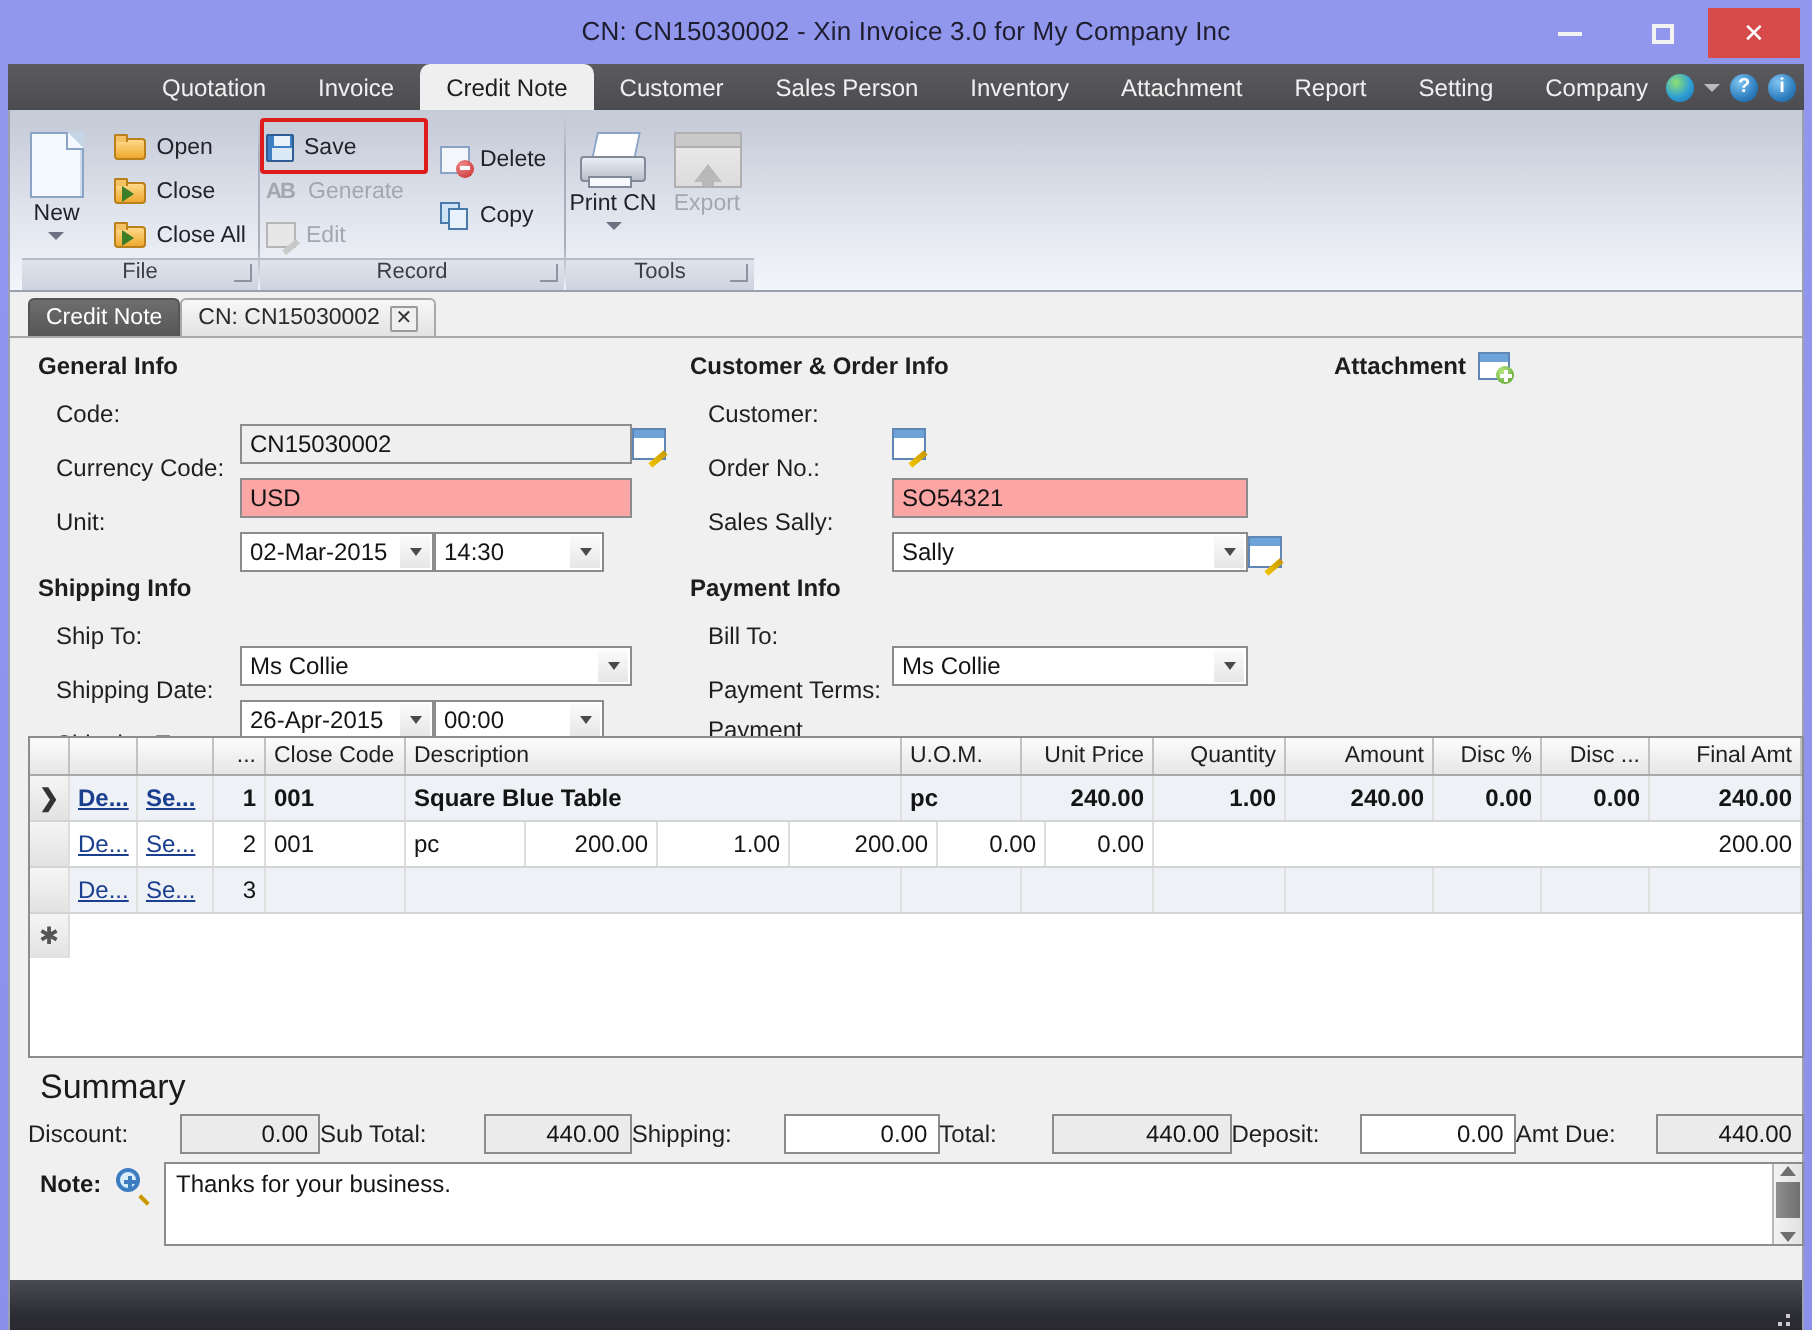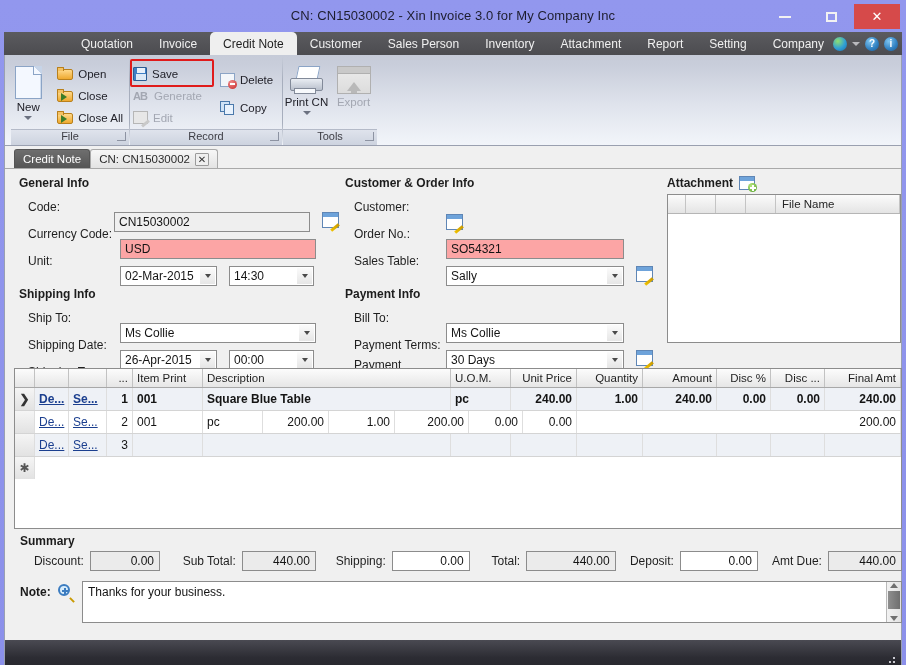--- a/index.html
+++ b/index.html
@@ -182,21 +182,21 @@
   .sec-title { font-size: 12px; font-weight: bold; color: #1d1d1d; margin-bottom: 5px; }
 
   .col-gen { position: absolute; left: 14px; top: 7px; width: 320px; }
   .col-cust { position: absolute; left: 340px; top: 7px; width: 320px; }
   .col-att { position: absolute; left: 662px; top: 7px; width: 234px; }
   .col-ship { position: absolute; left: 14px; top: 118px; width: 320px; }
   .col-pay { position: absolute; left: 340px; top: 118px; width: 320px; }
 
   .frow { display: flex; align-items: center; height: 24px; margin-bottom: 3px; }
   .flabel { width: 101px; font-size: 12px; color: #1f1f1f; padding-left: 9px; }
-  .fctl { display: flex; gap: 12px; margin-top: 30px; }
+  .fctl { display: flex; align-items: center; gap: 0; margin-top: 30px; }
 
   .tbox {
     height: 20px; border: 1px solid #8c8c8c; background: #fca5a5;
     font-size: 12px; color: #141414; padding: 0 4px; display: flex; align-items: center;
   }
   .tbox.ro { background: #efefef; }
   .combo {
     height: 20px; border: 1px solid #8c8c8c; background: #fff;
     font-size: 12px; color: #141414; padding: 0 0 0 4px; display: flex; align-items: center;
     position: relative;
@@ -248,23 +248,23 @@
   .grid-row .num { justify-content: flex-end; }
   .gc.link { color: #1b3f8f; text-decoration: underline; }
   .gc.rowmark { justify-content: center; color: #333; font-weight: bold; background: linear-gradient(180deg,#f5f5f5,#e2e2e2); }
   .gc.rowblank { background: linear-gradient(180deg,#f5f5f5,#e2e2e2); }
   .newrow { display: flex; height: 22px; }
   .newrow .star { width: 20px; display:flex; align-items:center; justify-content:center;
     background: linear-gradient(180deg,#f5f5f5,#e2e2e2); border-right:1px solid #dedede; color:#555; font-size:12px; }
 
   
   .summary { position: absolute; left: 9px; top: 365px; width: 888px; }
-  .sum-title { font-size: 12px; font-weight: bold; padding-left: 6px; margin-bottom: 2px; }
+  .sum-title { font-size: 17px; font-weight: normal; padding-left: 6px; margin-bottom: 2px; }
   .sum-row { display: flex; align-items: center; height: 21px; }
-  .sum-lbl { font-size: 12px; color: #1f1f1f; text-align: right; padding-right: 6px; }
+  .sum-lbl { font-size: 12px; color: #1f1f1f; padding-right: 6px; }
   .sum-val {
     height: 20px; border: 1px solid #8c8c8c; font-size: 12px; color: #141414;
     display: flex; align-items: center; justify-content: flex-end; padding-right: 5px;
   }
   .sum-val.ro { background: #ebebeb; }
   .sum-val.rw { background: #fff; }
 
   .note-wrap { position: absolute; left: 9px; top: 412px; width: 888px; display: flex; align-items: flex-start; }
   .note-lbl { width: 44px; font-size: 12px; font-weight: bold; padding-top: 4px; padding-left: 6px; }
   .note-zoom { width: 16px; height: 16px; margin-top: 3px; margin-right: 8px; position: relative; flex:none; }
@@ -502,48 +502,39 @@
             <span class="editpad"></span>
           </div>
         </div>
         <div class="frow">
           <div class="flabel">Order No.:</div>
           <div class="fctl">
             <div class="tbox" style="width:178px">SO54321</div>
           </div>
         </div>
         <div class="frow">
-          <div class="flabel">Sales Table:</div>
+          <div class="flabel">Sales Sally:</div>
           <div class="fctl">
             <div class="combo" style="width:178px">
               <span>Sally</span>
               <span class="cbtn">
                   <i></i>
                 </span>
             </div>
             <span class="editpad"></span>
           </div>
         </div>
       </div>
 
       <div class="col-att">
         <div class="att-head">
           <span class="sec-title" style="margin:0">Attachment</span>
           <span class="att-add">
               <span class="plus"></span>
             </span>
-        </div>
-        <div class="att-box">
-          <div class="att-hdr">
-            <div style="width:18px"></div>
-            <div style="width:30px"></div>
-            <div style="width:30px"></div>
-            <div style="width:30px"></div>
-            <div style="flex:1">File Name</div>
-          </div>
         </div>
       </div>
 
       <div class="col-ship">
         <div class="sec-title">Shipping Info</div>
         <div class="frow">
           <div class="flabel">Ship To:</div>
           <div class="fctl">
             <div class="combo" style="width:196px">
               <span>Ms Collie</span>
@@ -586,45 +577,36 @@
             <div class="combo" style="width:178px">
               <span>Ms Collie</span>
               <span class="cbtn">
                   <i></i>
                 </span>
             </div>
           </div>
         </div>
         <div class="frow">
           <div class="flabel">Payment Terms:</div>
-          <div class="fctl">
-            <div class="combo" style="width:178px">
-              <span>30 Days</span>
-              <span class="cbtn">
-                  <i></i>
-                </span>
-            </div>
-            <span class="editpad"></span>
-          </div>
         </div>
         <div class="frow">
           <div class="flabel">Payment Method:</div>
           <div class="fctl">
             <div class="tbox" style="width:178px">Cheque</div>
           </div>
         </div>
       </div>
 
       <div class="grid-wrap">
         <div class="grid-hdr">
           <div class="gh" style="width:20px"></div>
           <div class="gh" style="width:34px"></div>
           <div class="gh" style="width:38px"></div>
           <div class="gh" style="width:26px;justify-content:flex-end">...</div>
-          <div class="gh" style="width:70px">Item Print</div>
+          <div class="gh" style="width:70px">Close Code</div>
           <div class="gh" style="width:248px">Description</div>
           <div class="gh" style="width:60px">U.O.M.</div>
           <div class="gh" style="width:66px;justify-content:flex-end">Unit Price</div>
           <div class="gh" style="width:66px;justify-content:flex-end">Quantity</div>
           <div class="gh" style="width:74px;justify-content:flex-end">Amount</div>
           <div class="gh" style="width:54px;justify-content:flex-end">Disc %</div>
           <div class="gh" style="width:54px;justify-content:flex-end">Disc ...</div>
           <div class="gh" style="flex:1;justify-content:flex-end">Final Amt</div>
         </div>
 

